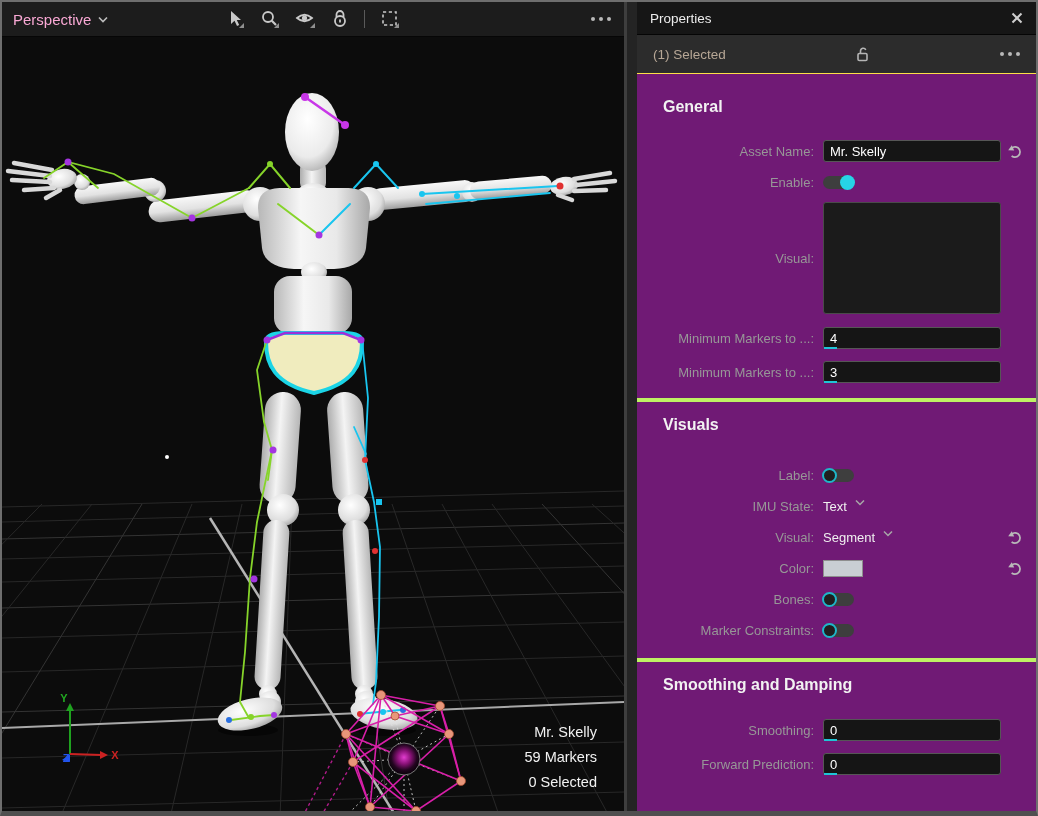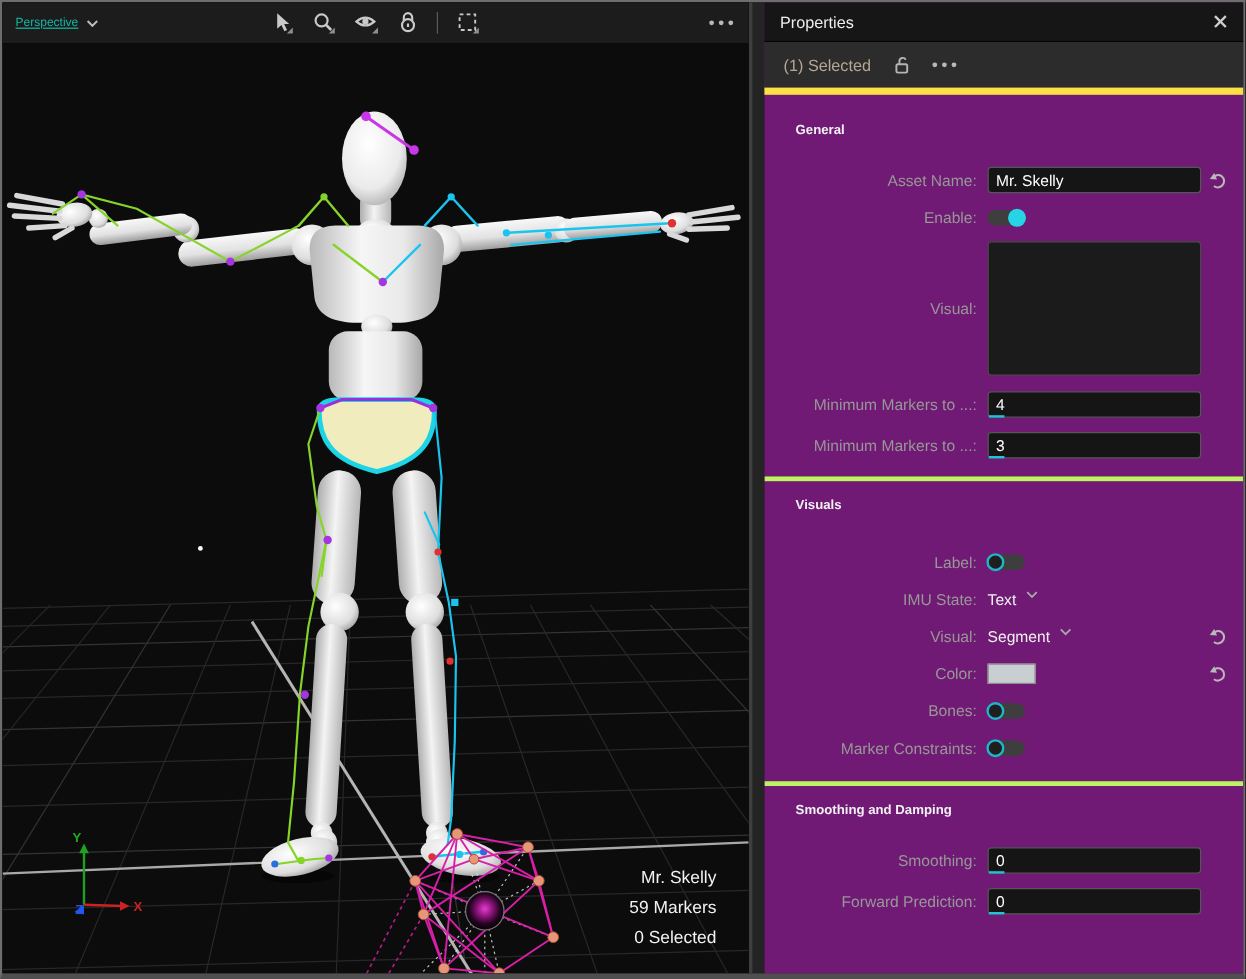--- a/index.html
+++ b/index.html
@@ -2,41 +2,41 @@
 <html><head>
 <meta charset="utf-8">
 <style>
   html,body{margin:0;padding:0;background:#000;}
   body{width:1038px;height:816px;overflow:hidden;font-family:"Liberation Sans",sans-serif;}
   .frame{width:1038px;height:816px;box-sizing:border-box;border:2px solid #6e6e6e;border-bottom:5px solid #4f4f4f;display:flex;background:#0c0c0c;}
   
   .viewport{position:relative;width:622px;height:100%;background:#0c0c0c;overflow:hidden;flex:none;}
   .vp-scene{position:absolute;inset:0;}
   .vp-header{position:absolute;top:0;left:0;right:0;height:34px;background:#1c1c1c;border-bottom:1px solid #060606;z-index:5;display:flex;align-items:center;}
-  .vp-view{display:flex;align-items:center;gap:7px;padding-left:11px;color:#14b8a6;font-size:10px;cursor:default;text-decoration:underline;}
+  .vp-view{display:flex;align-items:center;gap:7px;padding-left:11px;color:#f9a8d4;font-size:15px;cursor:default;}
   .vp-tools{position:absolute;left:224px;top:0;height:34px;display:flex;align-items:center;gap:15px;}
   .tool{display:flex;align-items:flex-end;}
   .tool svg{display:block;}
   .vp-divider{width:1px;height:18px;background:#5a5a5a;}
   .vp-menu{position:absolute;right:13px;top:0;height:34px;display:flex;align-items:center;}
   .vp-overlay{position:absolute;right:27px;top:718px;text-align:right;color:#f2f2f2;font-size:14.5px;line-height:25px;z-index:4;}
   
   .splitter{width:10px;flex:none;background:#242424;border-left:3px solid #3e3e3e;}
   
   .panel{flex:1;background:#701a75;display:flex;flex-direction:column;font-size:13px;color:#cfcfcf;min-width:0;}
   .p-titlebar{height:32px;flex:none;background:#161616;display:flex;align-items:center;padding:0 13px;border-bottom:1px solid #050505;}
   .p-title{color:#ececec;font-size:13.5px;}
   .p-close{margin-left:auto;display:flex;cursor:pointer;}
-  .p-selectedbar{height:38px;flex:none;display:flex;align-items:center;justify-content:flex-start;gap:18px;padding:0 16px;border-bottom:6px solid #fde047;background:#2c2c2c;}
+  .p-selectedbar{height:38px;flex:none;display:flex;align-items:center;justify-content:space-between;gap:18px;padding:0 16px;border-bottom:1px solid #fde047;background:#2c2c2c;}
   .p-selected{color:#b7a796;font-size:13.5px;}
   .p-body{flex:1;padding-top:10px;overflow:hidden;}
   .p-section{border-bottom:1px solid #1f1f1f;padding-bottom:12px;}
   .p-section.last{border-bottom:none;}
   .p-section + .p-section{border-top:4px solid #bef264;margin-top:-1px;}
-  .p-heading{color:#f2f2f2;font-weight:700;font-size:11px;padding:14px 0 0 26px;}
+  .p-heading{color:#f2f2f2;font-weight:700;font-size:16px;padding:14px 0 0 26px;}
   .p-heading.mb22{padding-bottom:22px;}
   .p-heading.mb26{padding-bottom:26px;}
   .p-row{display:flex;align-items:center;min-height:26px;padding-right:14px;}
   .p-row.h24{min-height:24px;} .p-row.h31{min-height:31px;} .p-row.h28{min-height:28px;}
   .p-row.mt6{margin-top:6px;} .p-row.mt8{margin-top:8px;} .p-row.mt10{margin-top:10px;}
   .p-label{width:186px;flex:none;text-align:right;color:#979797;padding-right:9px;box-sizing:border-box;white-space:nowrap;overflow:hidden;}
   .p-control{flex:1;display:flex;align-items:center;min-width:0;}
   .input-wrap{position:relative;display:inline-block;}
   .pinput{width:178px;height:22px;box-sizing:border-box;background:#151515;border:1px solid #565656;border-radius:3px;color:#fff;font-size:13px;font-family:"Liberation Sans",sans-serif;padding:0 6px;outline:none;}
   .cyan-tick{position:absolute;left:1px;bottom:0px;width:13px;height:2px;background:#1fc4d6;}

